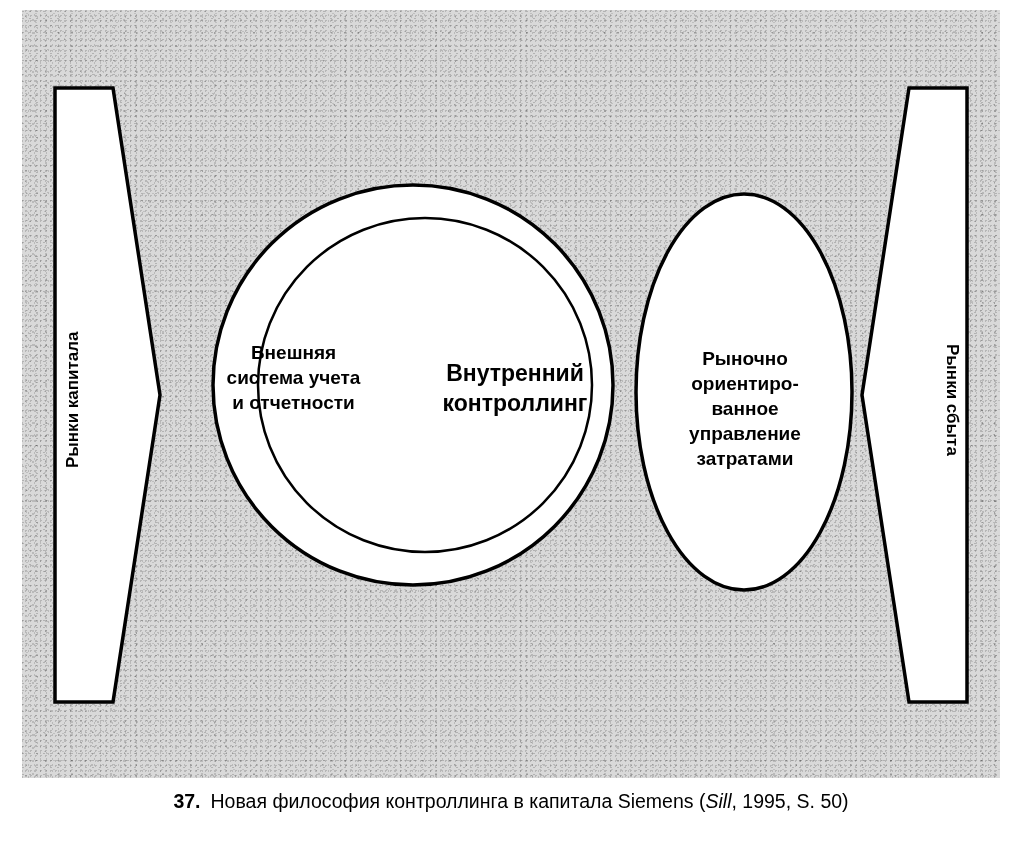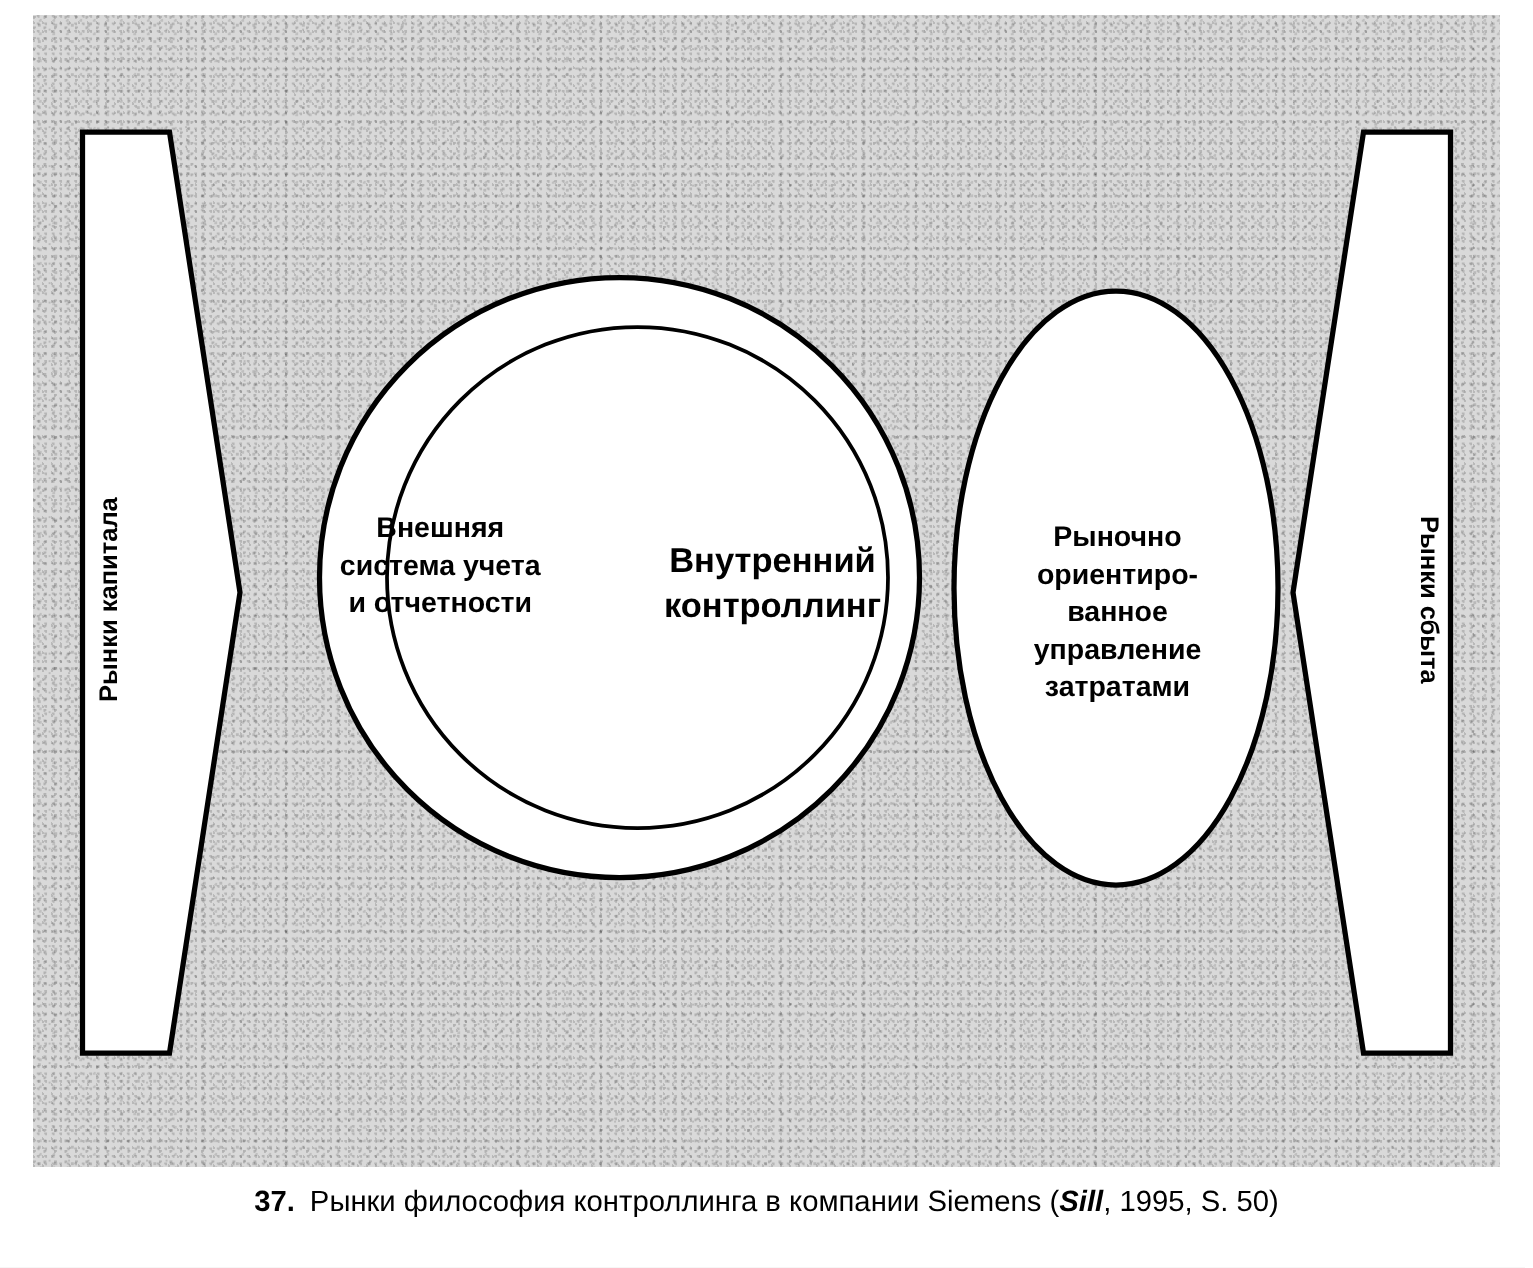--- a/index.html
+++ b/index.html
@@ -112,21 +112,20 @@
     font-size: 19.5px;
     color: #000000;
     font-family: "Liberation Sans", sans-serif;
   }
   #caption-number {
     font-weight: bold;
     margin-right: 10px;
   }
   #caption-source-italic {
     font-style: italic;
-    font-weight: bold;
   }
 </style>
 </head>
 <body>
 
 <div id="figure-root">
 
   <div id="diagram-panel"></div>
 
   <svg id="diagram-svg" viewBox="0 0 1022 790">
@@ -153,16 +152,16 @@
 ориентиро-
 ванное
 управление
 затратами</div>
 
   <div class="vertical-label" id="label-capital-markets">Рынки капитала</div>
 
   <div class="vertical-label" id="label-sales-markets">Рынки сбыта</div>
 
   <div id="caption">
-    <span id="caption-number">37.</span><span>Рынки философия контроллинга в компании Siemens (</span><span id="caption-source-italic">Sill</span><span>, 1995, S. 50)</span>
+    <span id="caption-number">37.</span><span>Новая философия контроллинга в капитала Siemens (</span><span id="caption-source-italic">Sill</span><span>, 1995, S. 50)</span>
   </div>
 
 </div>
 
 </body></html>

